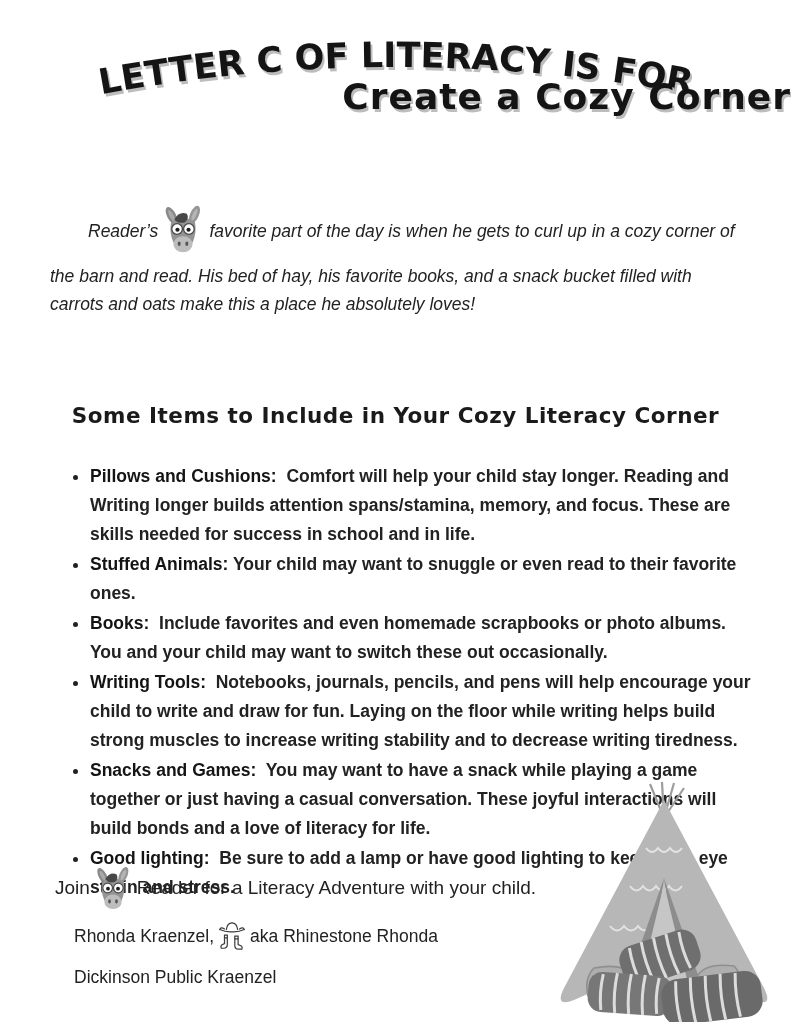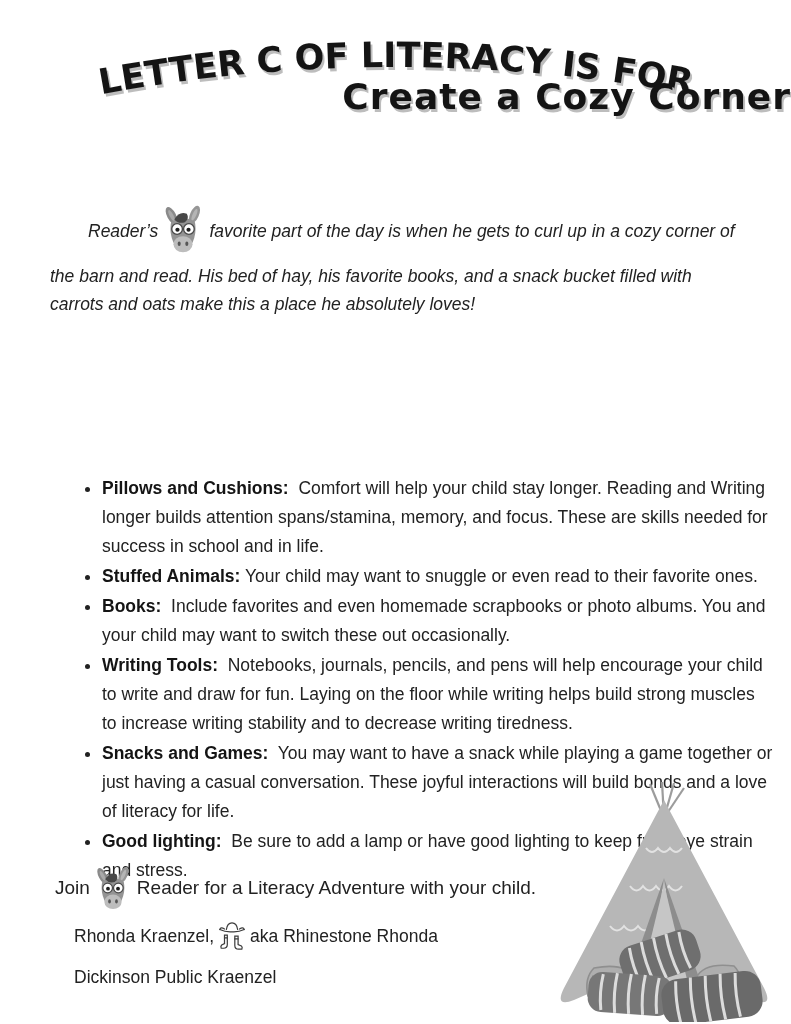--- a/index.html
+++ b/index.html
@@ -46,22 +46,22 @@
   .inline-icon.small{vertical-align:-12px;margin:0 3px;}
   .section-heading{
     position:absolute;top:403px;left:0;width:100%;
     text-align:center;
     font-family:"DejaVu Sans",sans-serif;
     font-weight:bold;font-size:21.5px;
     letter-spacing:0.5px;color:#1a1a1a;
   }
   .item-list{
     position:absolute;top:462px;left:68px;width:672px;
-    margin:12px;padding:0 0 0 22px;
-    font-size:17.5px;line-height:29px;color:#222;
+    margin:0;padding:0 0 0 22px;
+    font-size:17.5px;line-height:29px;color:#222;font-weight:bold;
   }
   .item-list li{margin:0 0 1px 0;}
   .item-list li::marker{color:#222;}
   .footer-join{
     position:absolute;top:866px;left:55px;
     font-size:19px;color:#222;
   }
   .signature{
     position:absolute;top:920px;left:50px;
     font-size:17.5px;line-height:29px;color:#222;margin-left:24px;
@@ -100,20 +100,21 @@
         <circle cx="16.2" cy="25.8" r="2.2" fill="#1e1e1e"></circle>
         <circle cx="27.8" cy="25.8" r="2.2" fill="#1e1e1e"></circle>
         <ellipse cx="22" cy="41" rx="10" ry="8.4" fill="#bdbdbd"></ellipse>
         <ellipse cx="18" cy="40.5" rx="1.6" ry="2.4" fill="#565656"></ellipse>
         <ellipse cx="26" cy="40.5" rx="1.6" ry="2.4" fill="#565656"></ellipse>
       </svg>
     </span><span>favorite part of the day is when he gets to curl up in a cozy corner of the barn and read.  His bed of hay, his favorite books, and a snack bucket filled with carrots and oats make this a place he absolutely loves!</span>
   </div>
 
 
+  <div class="section-heading">Some Items to Include in Your Cozy Literacy Corner</div>
 
   <ul class="item-list">
     <li><strong>Pillows and Cushions:</strong>&nbsp; <span>Comfort will help your child stay longer.  Reading and Writing longer builds attention spans/stamina, memory, and focus.  These are skills needed for success in school and in life.</span></li>
     <li><strong>Stuffed Animals:</strong> <span>Your child may want to snuggle or even read to their favorite ones.</span></li>
     <li><strong>Books:</strong>&nbsp; <span>Include favorites and even homemade scrapbooks or photo albums.  You and your child may want to switch these out occasionally.</span></li>
     <li><strong>Writing Tools:</strong>&nbsp; <span>Notebooks, journals, pencils, and pens will help encourage your child to write and draw for fun.  Laying on the floor while writing helps build strong muscles to increase writing stability and to decrease writing tiredness.</span></li>
     <li><strong>Snacks and Games:</strong>&nbsp; <span>You may want to have a snack while playing a game together or just having a casual conversation.  These joyful interactions will build bonds and a love of literacy for life.</span></li>
     <li><strong>Good lighting:</strong>&nbsp; <span>Be sure to add a lamp or have good lighting to keep from eye strain and stress.</span></li>
   </ul>
 

